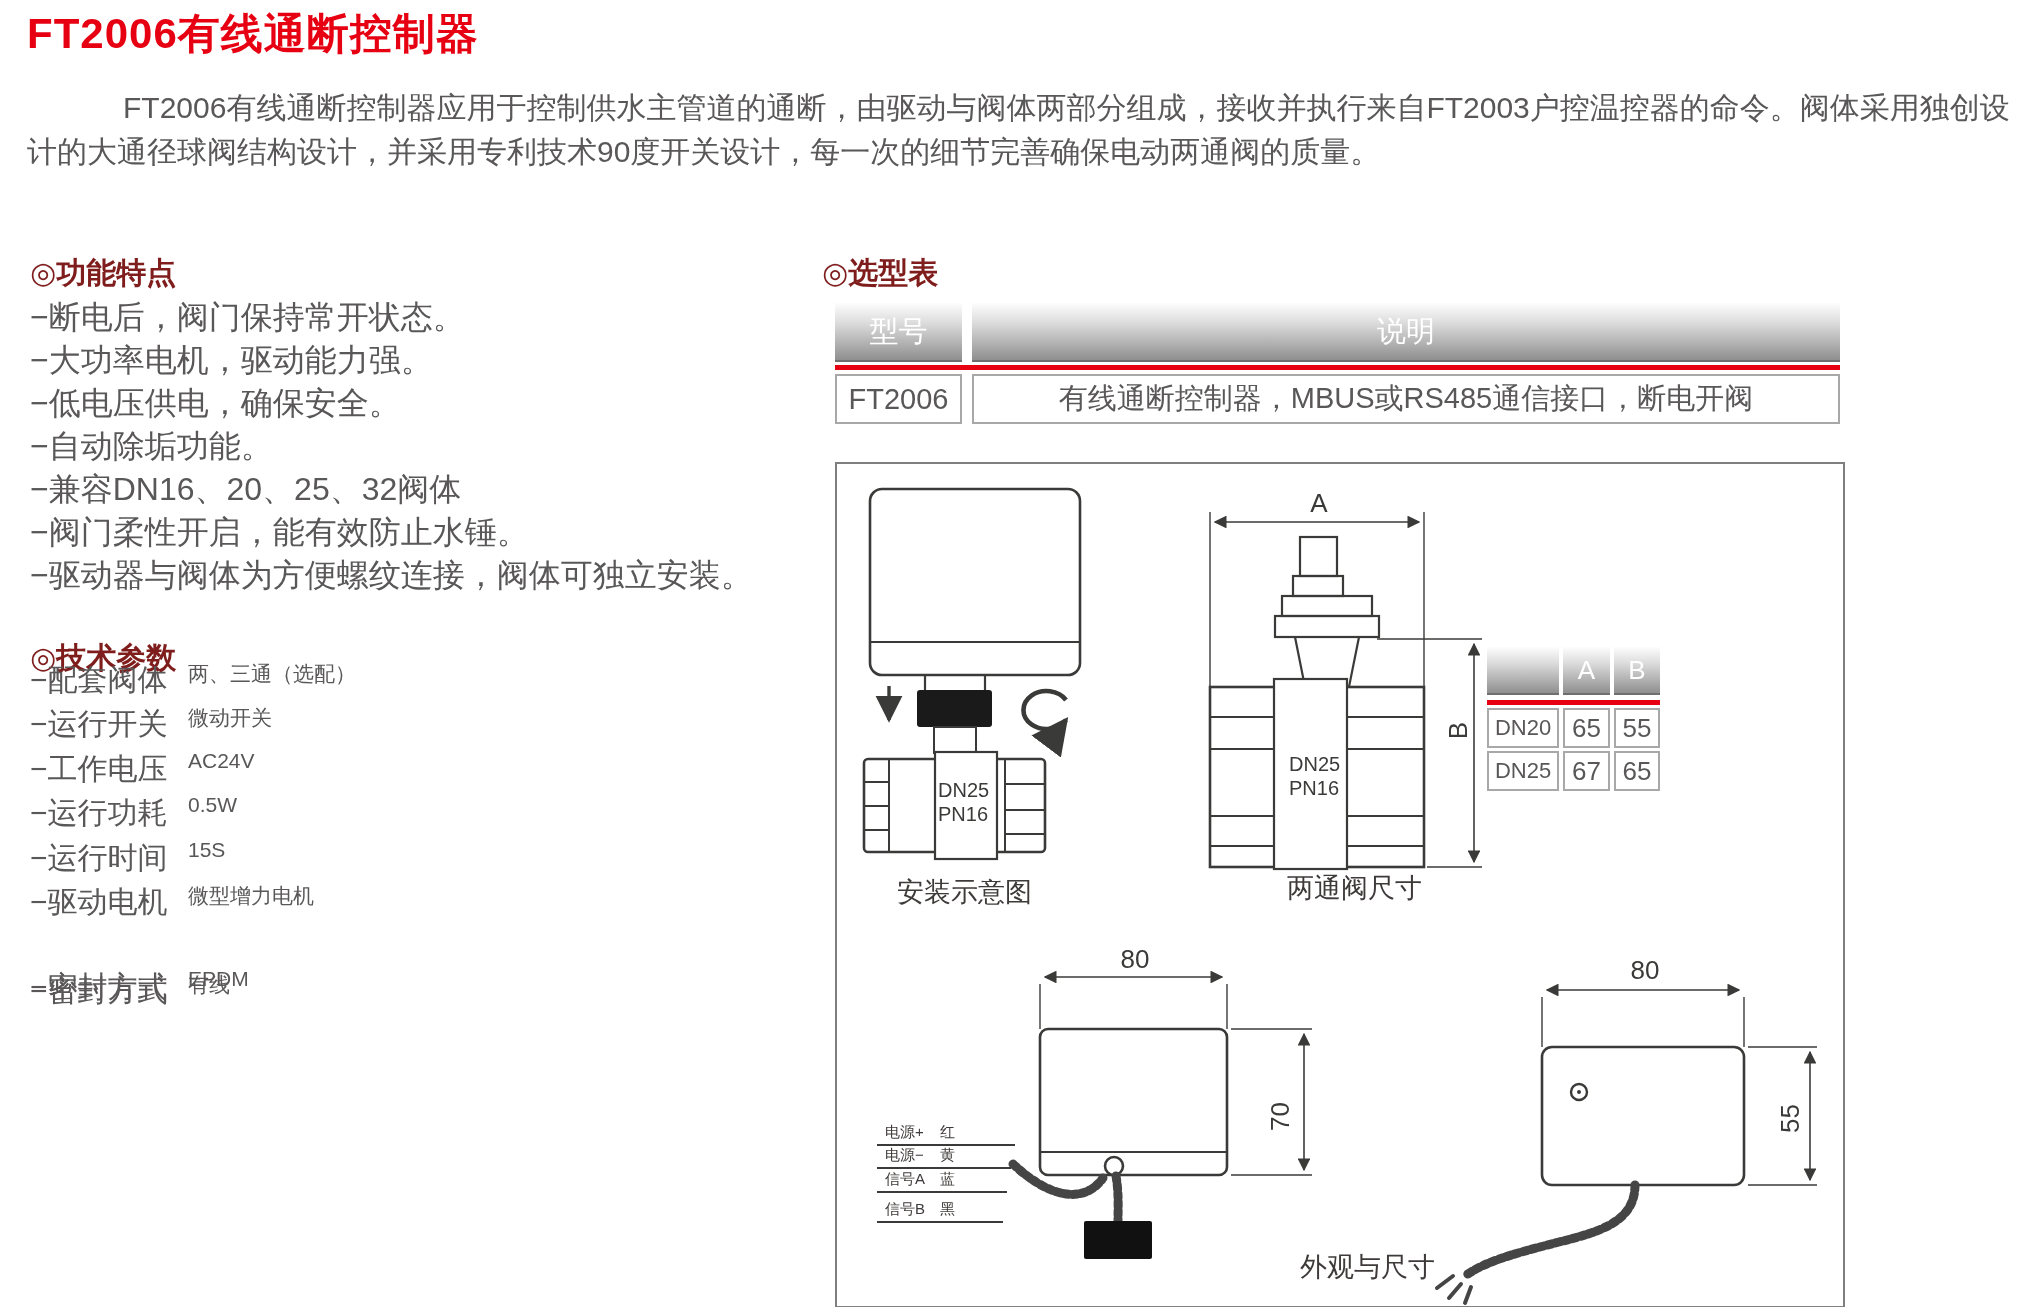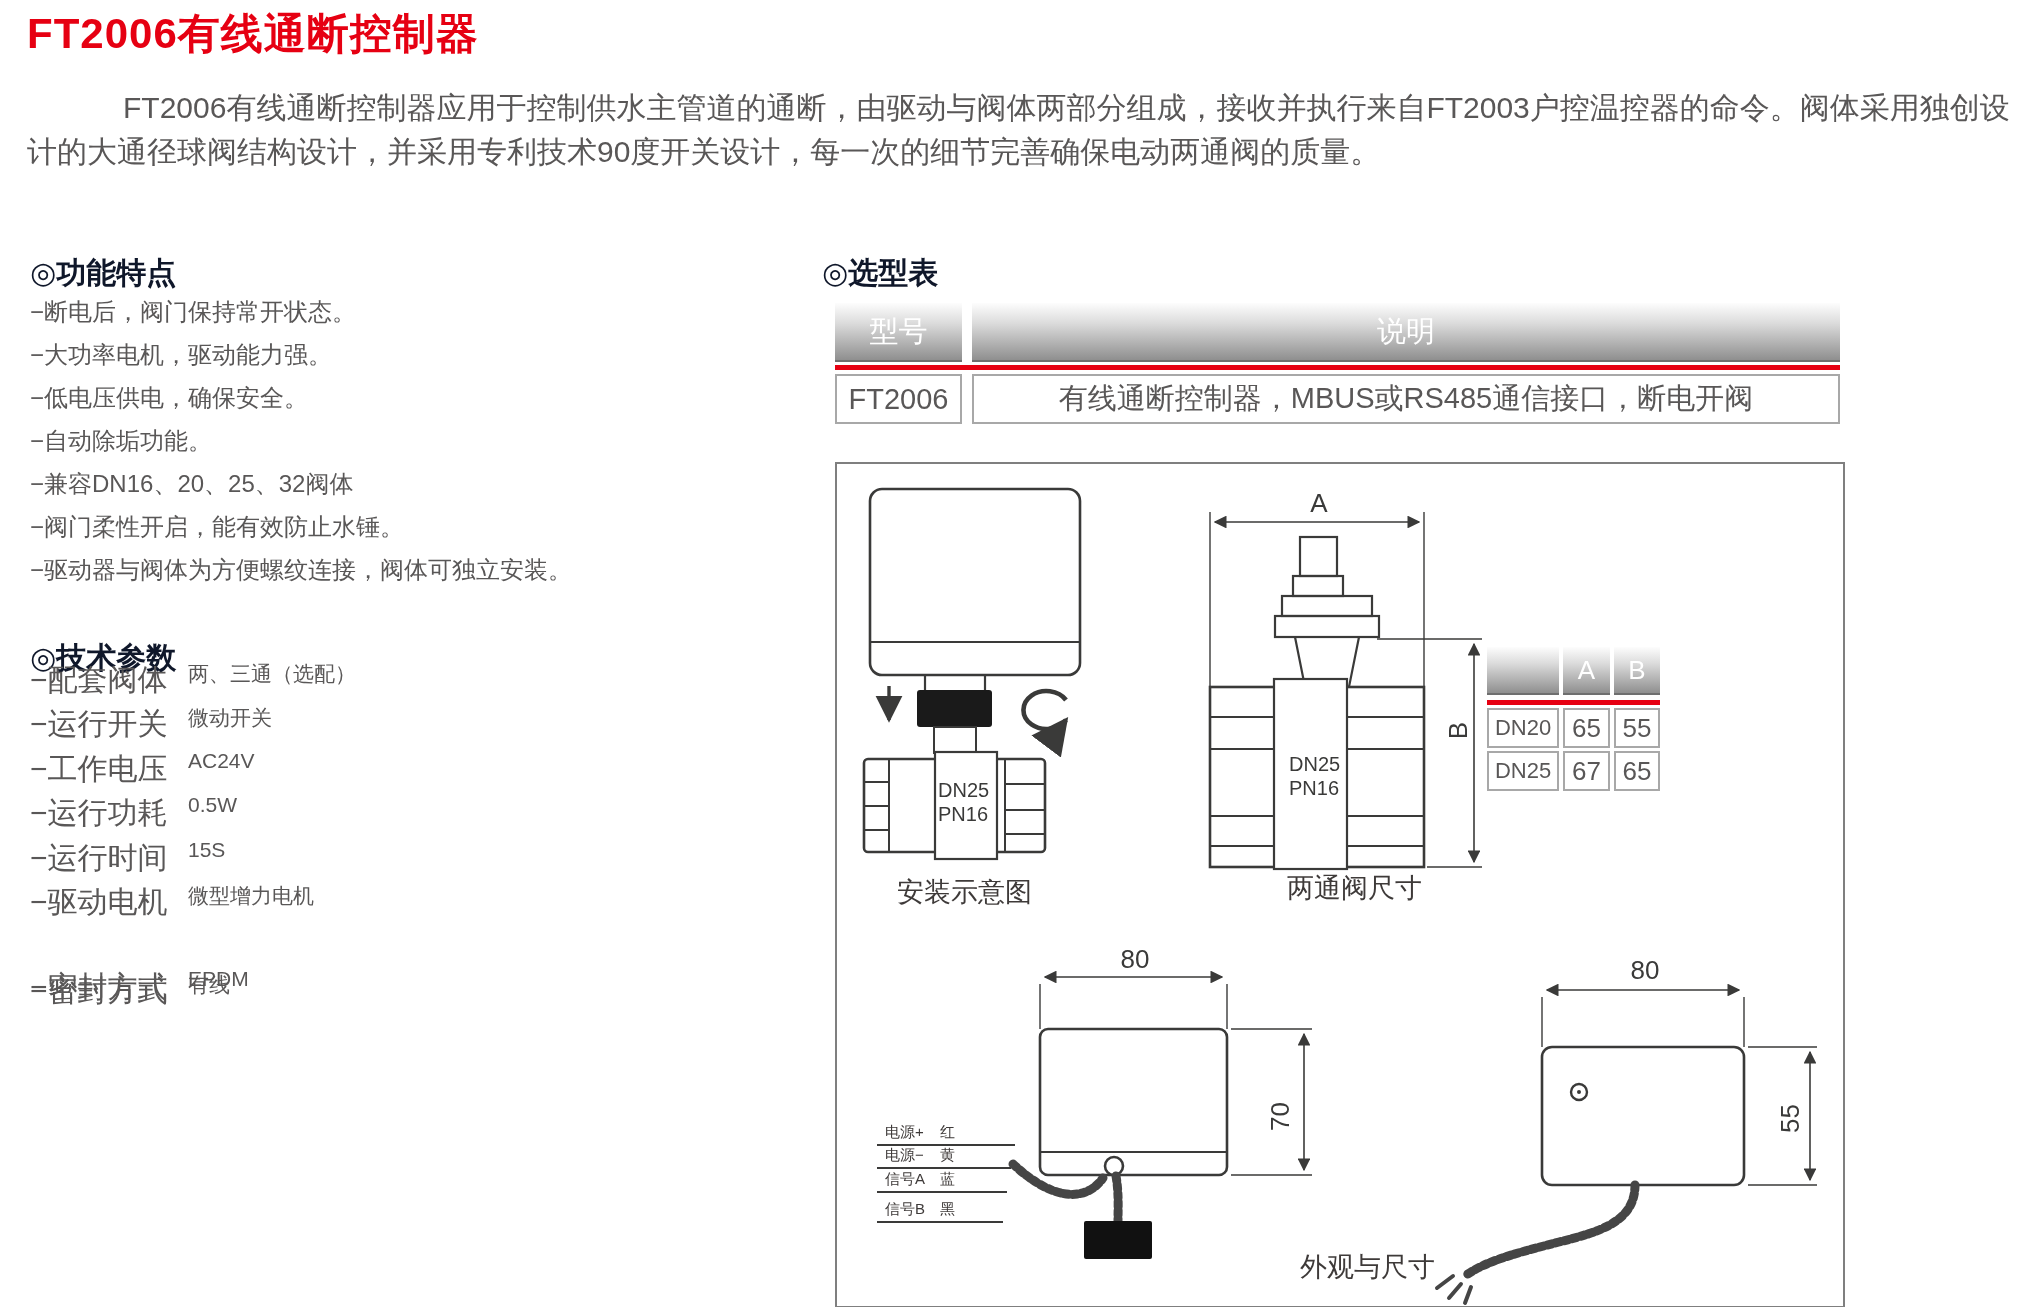--- a/index.html
+++ b/index.html
@@ -1,22 +1,22 @@
 <!DOCTYPE html>
 <html><head>
 <meta charset="utf-8">
 <style>
   html,body{margin:0;padding:0;background:#fff;}
   body{font-family:"Liberation Sans","DejaVu Sans",sans-serif;}
   #page{position:relative;width:2035px;height:1307px;background:#fff;overflow:hidden;padding-left:25px;}
   .abs{position:absolute;}
   .title{font-size:42px;font-weight:bold;color:#e60012;letter-spacing:1px;}
   .para{font-size:30px;line-height:44px;color:#595757;text-indent:96px;}
-  .h{font-size:30px;font-weight:bold;color:#0f172a;white-space:nowrap;}
-  .item{font-size:24px;color:#595757;white-space:nowrap;}
+  .h{font-size:30px;font-weight:bold;color:#7f1d1d;white-space:nowrap;}
+  .item{font-size:32px;color:#595757;white-space:nowrap;}
   .spec-label{font-size:30px;color:#595757;white-space:nowrap;}
   .spec-value{position:absolute;left:158px;top:0;font-size:21px;color:#595757;white-space:nowrap;}
   
   .sel-table{width:1005px;}
   .sel-head{display:flex;gap:10px;height:59px;}
   .gradcell{background:linear-gradient(180deg,#fdfdfd 0%,#dcdcdc 35%,#8f8f8f 100%);
             border-bottom:2px solid #6f6f6f;color:#fff;display:flex;align-items:center;justify-content:center;}
   .sel-head .c1{width:127px;font-size:29px;}
   .sel-head .c2{flex:1;font-size:29px;}
   .redbar{height:5px;background:#e60012;margin-top:3px;}

